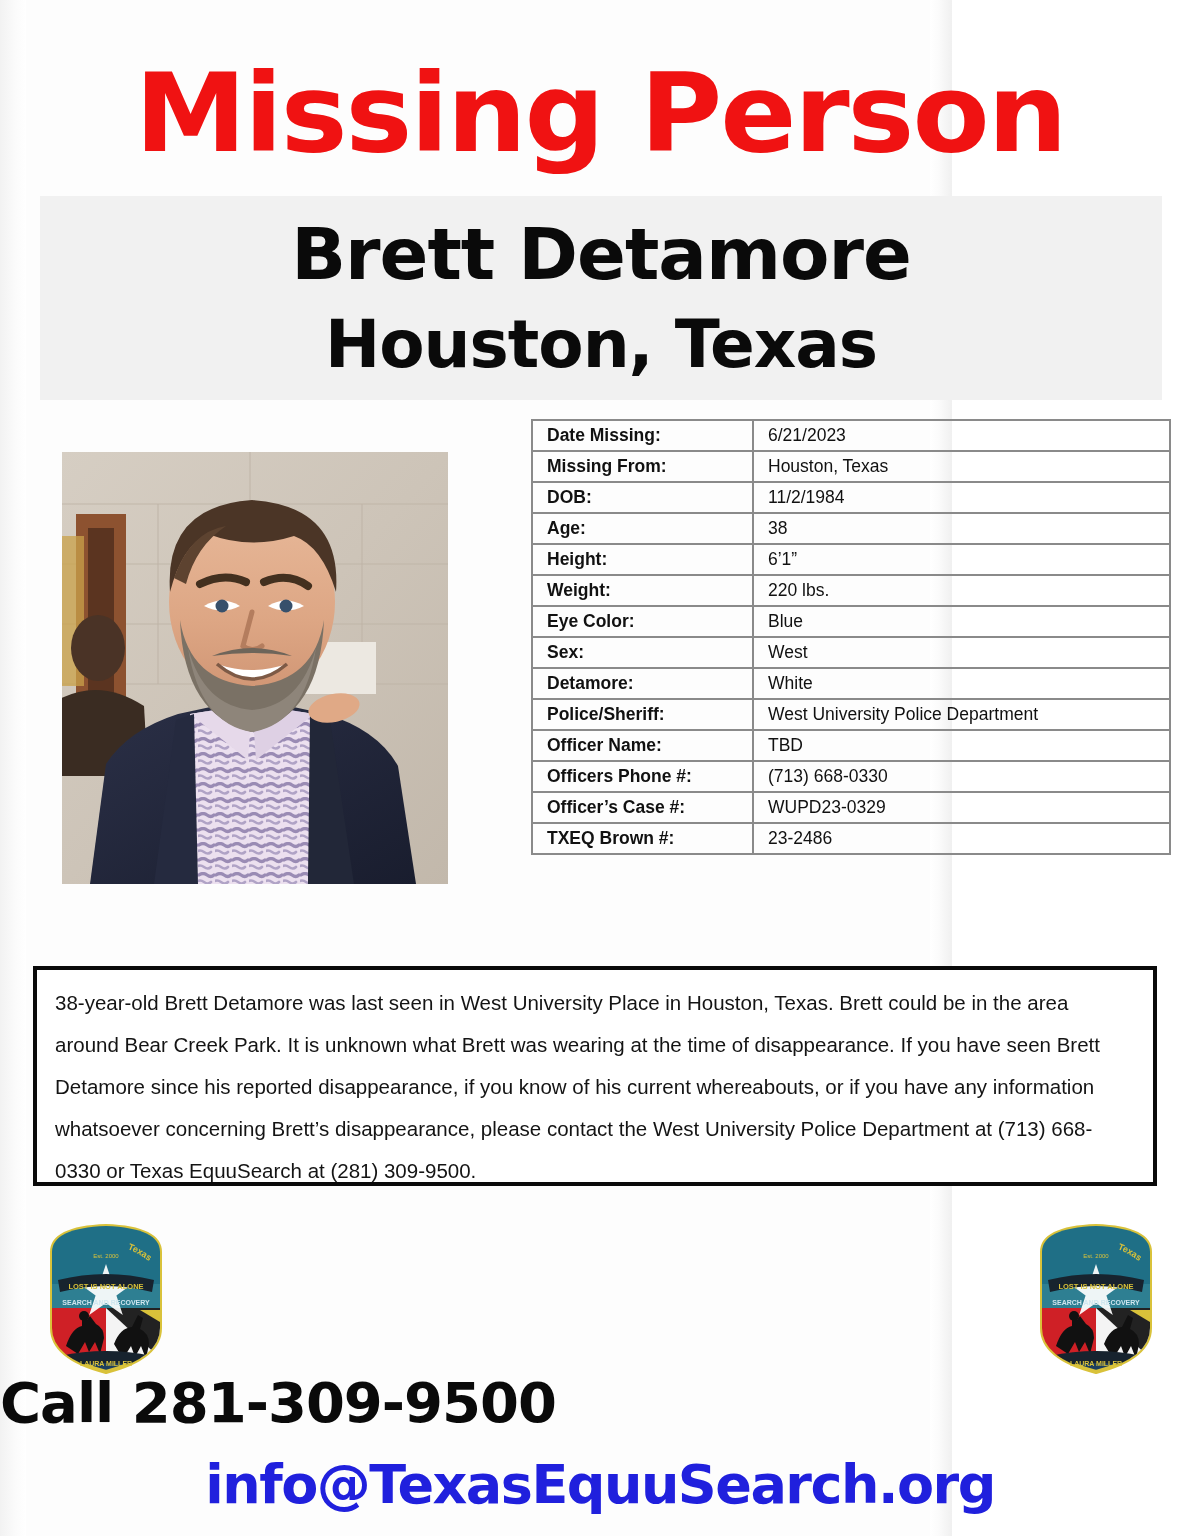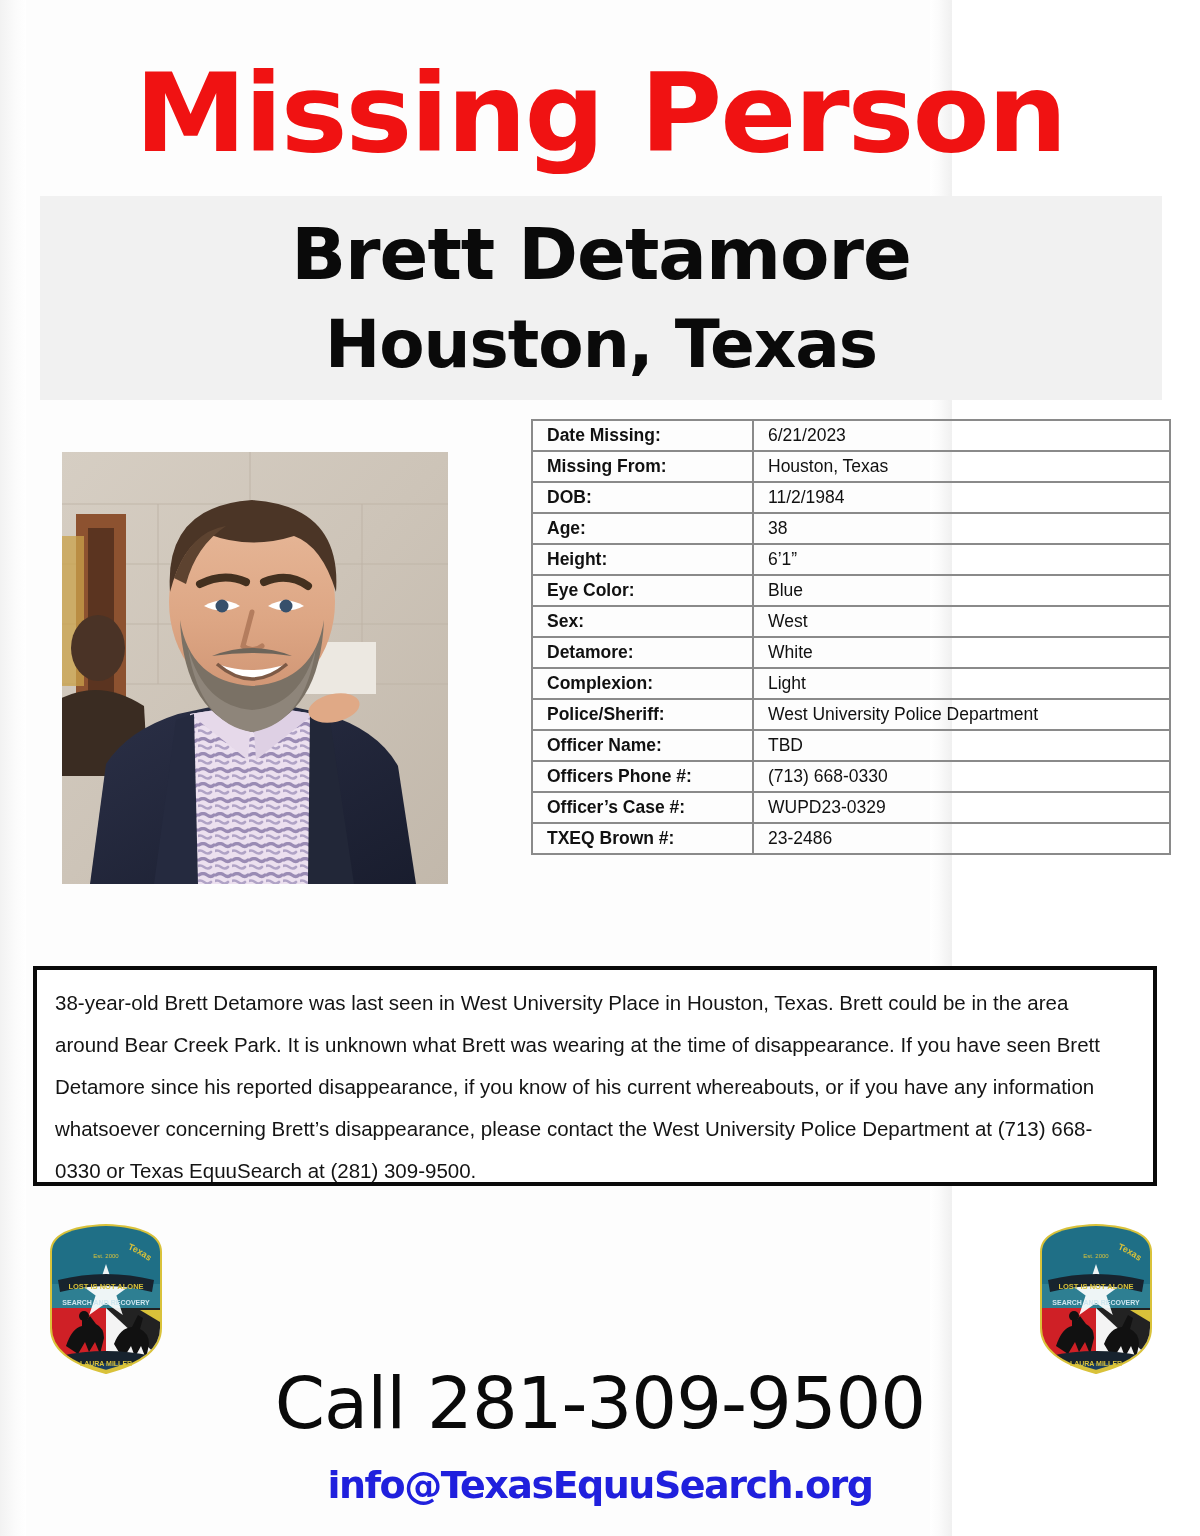--- a/index.html
+++ b/index.html
@@ -101,34 +101,34 @@
 
   
   .badge { position:absolute; width:124px; height:158px; }
   .badge-left  { left:44px;   top:1218px; }
   .badge-right { left:1034px; top:1218px; }
   .badge svg { display:block; width:124px; height:158px; }
 
   
   .call-line {
     position:absolute; left:0; top:1372px; width:1200px;
-    text-align:center;
+    text-align:left;
     font-family:"DejaVu Sans", sans-serif;
-    font-weight:normal;
-    font-size:72px;
+    font-weight:bold;
+    font-size:56px;
     line-height:62px;
     letter-spacing:-1px;
     color:#0a0a0a;
   }
   .email-line {
     position:absolute; left:0; top:1452px; width:1200px;
     text-align:center;
     font-family:"DejaVu Sans", sans-serif;
     font-weight:bold;
-    font-size:38px;
+    font-size:54px;
     line-height:66px;
     letter-spacing:-1.5px;
     color:#2020dd;
   }
 </style>
 </head>
 <body>
 
 <div class="poster">
 
@@ -247,34 +247,34 @@
         </tr>
         <tr>
           <td class="k">Age:</td>
           <td class="v">38</td>
         </tr>
         <tr>
           <td class="k">Height:</td>
           <td class="v">6’1”</td>
         </tr>
         <tr>
+          <td class="k">Weight:</td>
+          <td class="v">220 lbs.</td>
+        </tr>
+        <tr>
           <td class="k">Eye Color:</td>
           <td class="v">Blue</td>
         </tr>
         <tr>
           <td class="k">Sex:</td>
           <td class="v">West</td>
         </tr>
         <tr>
           <td class="k">Detamore:</td>
           <td class="v">White</td>
-        </tr>
-        <tr>
-          <td class="k">Complexion:</td>
-          <td class="v">Light</td>
         </tr>
         <tr>
           <td class="k">Police/Sheriff:</td>
           <td class="v">West University Police Department</td>
         </tr>
         <tr>
           <td class="k">Officer Name:</td>
           <td class="v">TBD</td>
         </tr>
         <tr>

